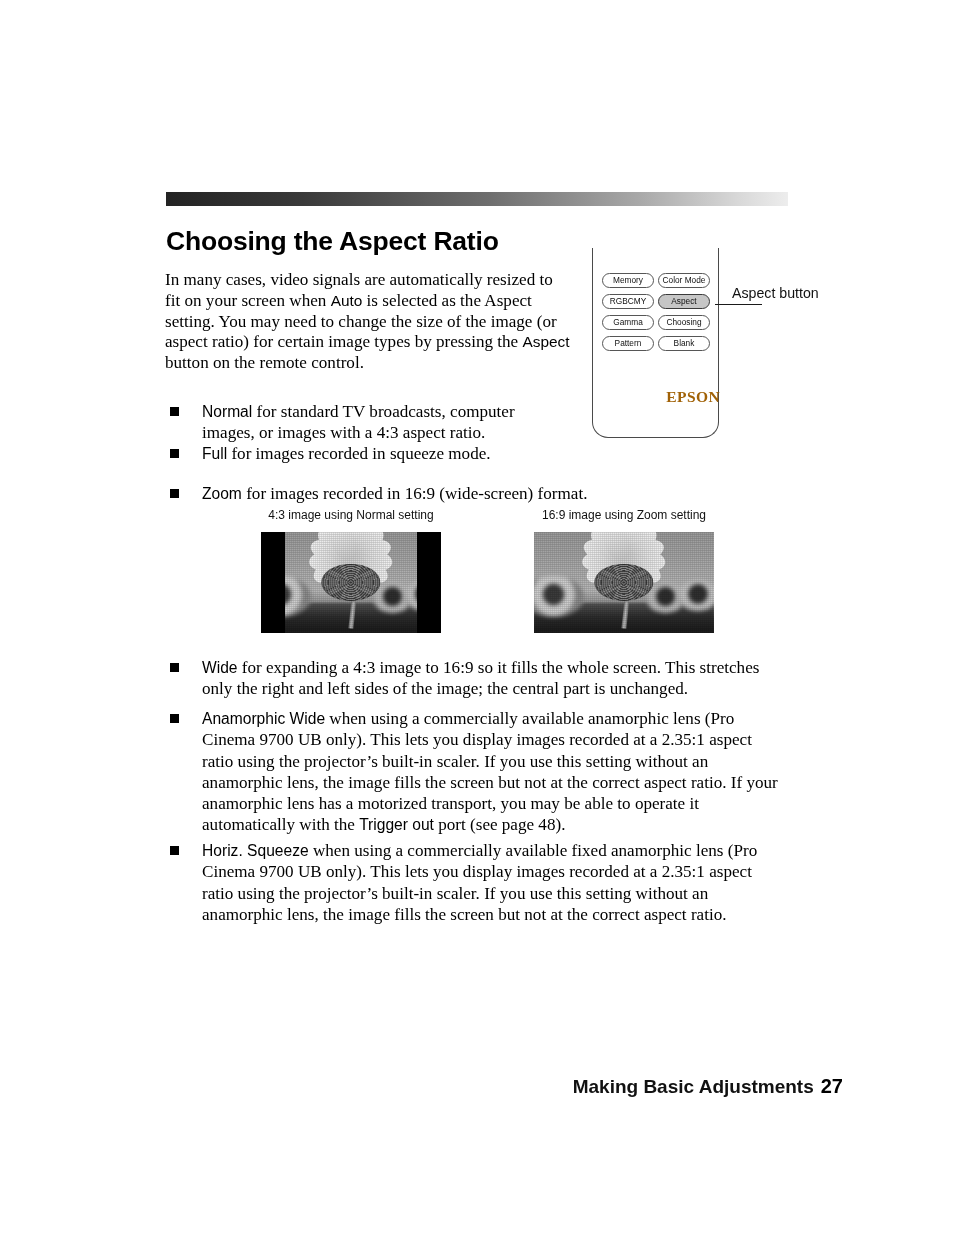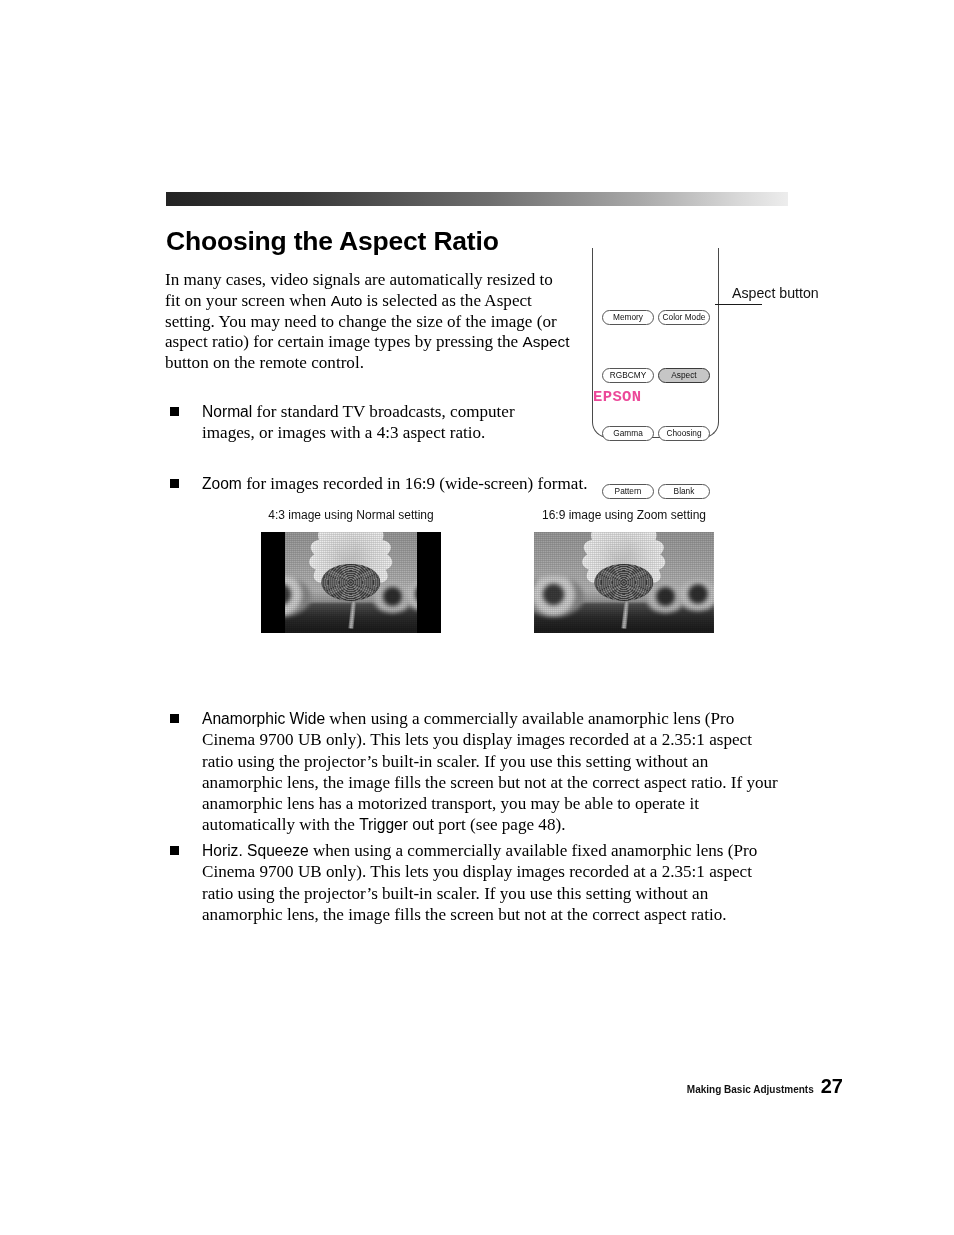--- a/index.html
+++ b/index.html
@@ -90,21 +90,21 @@
     display: block;
     margin-left: 32px;
   }
   .bullet-block .term {
     font-family: "Liberation Sans", sans-serif;
     font-size: 15.6px;
   }
 
   #b-normal { left: 170px; top: 393px; width: 400px; margin-top: 8px; }
   #b-full   { left: 170px; top: 443px; width: 400px; }
-  #b-zoom   { left: 170px; top: 473px; width: 420px; }
+  #b-zoom   { left: 170px; top: 483px; width: 420px; }
 
   #b-wide       { left: 170px; top: 657px; width: 616px; }
   #b-anamorphic { left: 170px; top: 708px; width: 616px; }
   #b-horiz      { left: 170px; top: 840px; width: 616px; }
 
   
   .remote-wrap {
     position: absolute;
     left: 592px;
     top: 248px;
@@ -139,37 +139,36 @@
     border-radius: 8px;
     background: #ffffff;
     font-family: "Liberation Sans", sans-serif;
     font-size: 8.3px;
     line-height: 13px;
     text-align: center;
     color: #111;
     box-sizing: border-box;
     white-space: nowrap;
     overflow: hidden;
-    margin-top: 37px;
   }
   .rbtn.highlight {
     background: #c6c6c6;
     border-color: #3a3a3a;
   }
   .remote-logo {
     position: absolute;
     left: 0;
     top: 140px;
     width: 127px;
-    text-align: left;
-    font-family: Liberation Mono, monospace;
+    text-align: right;
+    font-family: Liberation Serif, serif;
     font-weight: bold;
     font-size: 15.5px;
     letter-spacing: 0.4px;
-    color: #ec4899;
+    color: #a16207;
   }
 
   
   .callout-line {
     position: absolute;
     left: 123px;
     top: 56px;
     width: 47px;
     height: 0;
     border-top: 1.6px solid #1a1a1a;
@@ -288,21 +287,21 @@
   
   .footer {
     position: absolute;
     left: 0;
     top: 1075px;
     width: 843px;
     text-align: right;
     font-family: "Liberation Sans", sans-serif;
   }
   .footer-label {
-    font-size: 10px;
+    font-size: 19px;
     font-weight: bold;
     color: #111;
     vertical-align: baseline;
   }
   .footer-pageno {
     font-size: 20px;
     font-weight: bold;
     color: #000;
     margin-left: 7px;
     vertical-align: baseline;
@@ -318,20 +317,24 @@
   <h1 class="page-title">Choosing the Aspect Ratio</h1>
 
   <p class="intro-para"><span>In many cases, video signals are automatically resized to fit on your screen when </span><span class="sans-bold">Auto</span><span> is selected as the Aspect setting. You may need to change the size of the image (or aspect ratio) for certain image types by pressing the </span><span class="sans-bold">Aspect</span><span> button on the remote control.</span></p>
 
 
   <div class="bullet-block" id="b-normal">
     <span class="sq"></span>
     <span class="btxt"><span class="term">Normal</span><span> for standard TV broadcasts, computer images, or images with a 4:3 aspect ratio.</span></span>
   </div>
 
+  <div class="bullet-block" id="b-full">
+    <span class="sq"></span>
+    <span class="btxt"><span class="term">Full</span><span> for images recorded in squeeze mode.</span></span>
+  </div>
 
   <div class="bullet-block" id="b-zoom">
     <span class="sq"></span>
     <span class="btxt"><span class="term">Zoom</span><span> for images recorded in 16:9 (wide-screen) format.</span></span>
   </div>
 
   <div class="remote-wrap">
     <div class="remote-body">
       <div class="remote-btn-grid">
         <div class="rbtn">Memory</div>
@@ -411,20 +414,24 @@
           <div class="petal" style="transform:rotate(288deg)"></div>
           <div class="petal" style="transform:rotate(312deg)"></div>
           <div class="petal" style="transform:rotate(336deg)"></div>
         </div>
         <div class="disc"></div>
       </div>
       <div class="grain"></div>
     </div>
   </div>
 
+  <div class="bullet-block" id="b-wide">
+    <span class="sq"></span>
+    <span class="btxt"><span class="term">Wide</span><span> for expanding a 4:3 image to 16:9 so it fills the whole screen. This stretches only the right and left sides of the image; the central part is unchanged.</span></span>
+  </div>
 
   <div class="bullet-block" id="b-anamorphic">
     <span class="sq"></span>
     <span class="btxt"><span class="term">Anamorphic Wide</span><span> when using a commercially available anamorphic lens (Pro Cinema 9700 UB only). This lets you display images recorded at a 2.35:1 aspect ratio using the projector’s built-in scaler. If you use this setting without an anamorphic lens, the image fills the screen but not at the correct aspect ratio. If your anamorphic lens has a motorized transport, you may be able to operate it automatically with the </span><span class="term">Trigger out</span><span> port (see page 48).</span></span>
   </div>
 
   <div class="bullet-block" id="b-horiz">
     <span class="sq"></span>
     <span class="btxt"><span class="term">Horiz. Squeeze</span><span> when using a commercially available fixed anamorphic lens (Pro Cinema 9700 UB only). This lets you display images recorded at a 2.35:1 aspect ratio using the projector’s built-in scaler. If you use this setting without an anamorphic lens, the image fills the screen but not at the correct aspect ratio.</span></span>
   </div>

